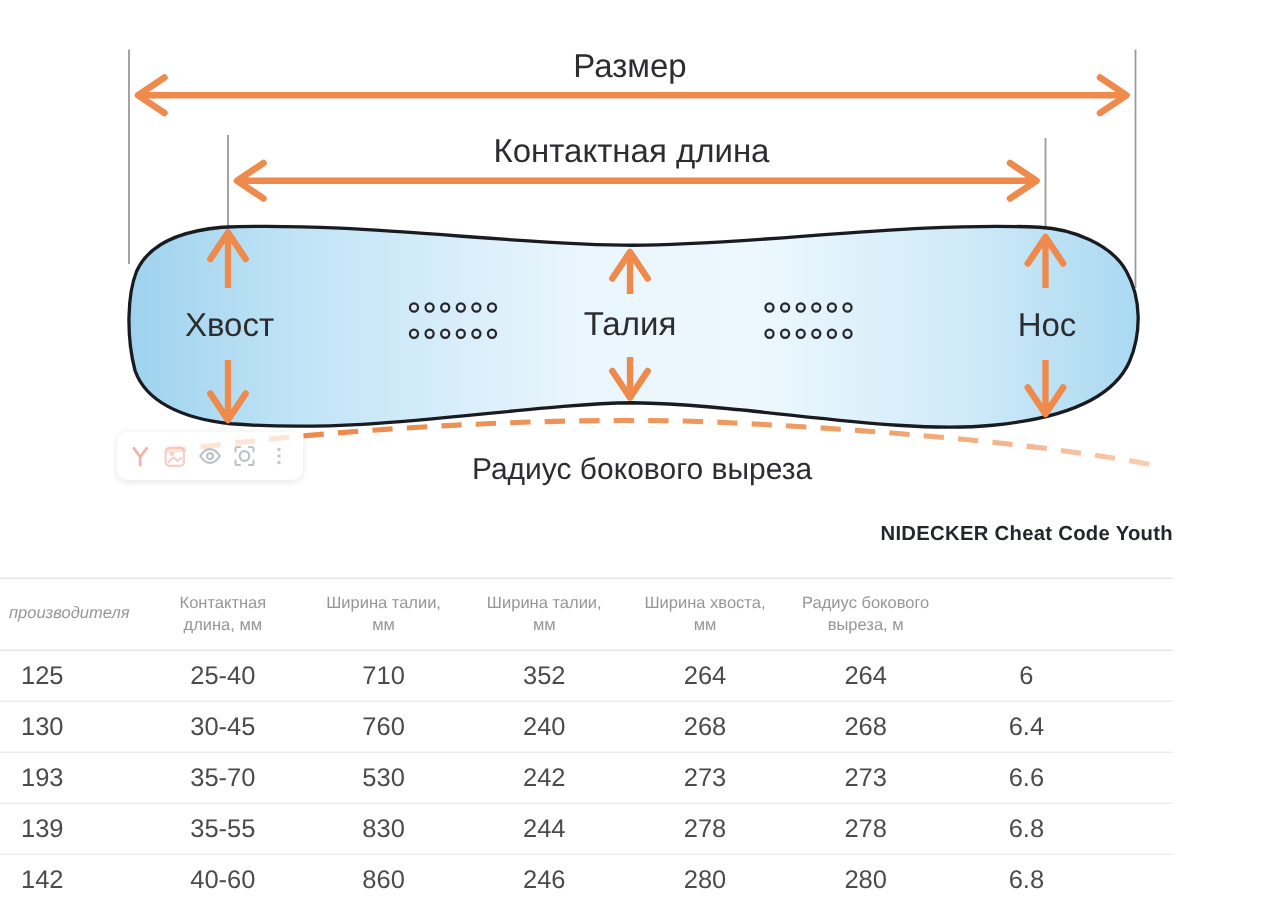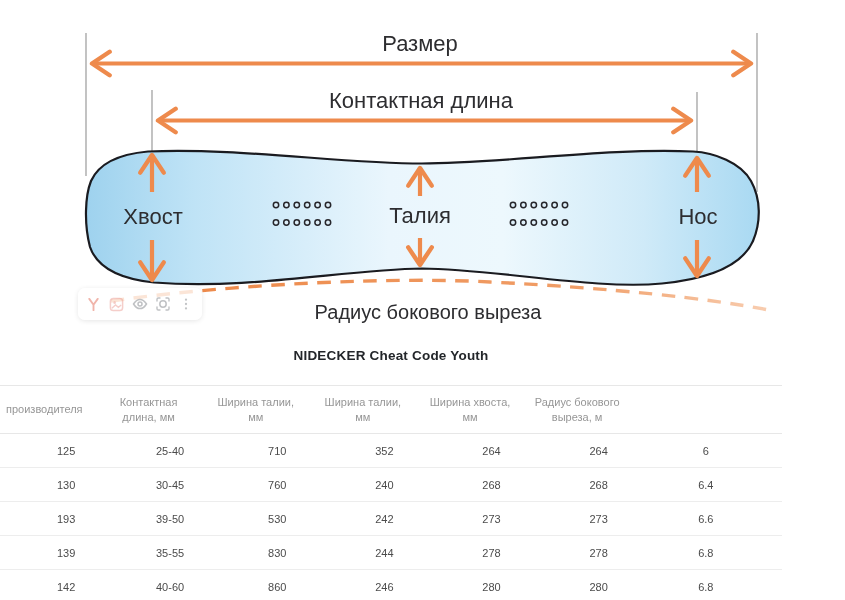--- a/index.html
+++ b/index.html
@@ -16,39 +16,39 @@
     background:rgba(255,255,255,0.78);border-radius:7px;
     box-shadow:0 1px 5px rgba(0,0,0,0.10);
     display:flex;align-items:center;justify-content:space-around;
     padding:0 4px;z-index:5;
   }
   .img-toolbar .tb-btn{display:flex;align-items:center;justify-content:center;
     width:20px;height:20px;border:none;background:transparent;padding:0;cursor:pointer;}
   .tb-fade{opacity:0.45;}
   
   .board-title{
-    position:absolute;left:0;top:348px;width:100%;text-align:center;
+    position:absolute;left:0;top:348px;width:100%;text-align:right;
     font-size:13.5px;font-weight:bold;color:#23262a;letter-spacing:0.2px;
   }
   
   .spec-table{position:absolute;left:0;top:385px;width:845px;}
   .t-head,.t-row{
     display:grid;
     grid-template-columns:95px repeat(7,1fr);
     align-items:center;
   }
   .t-head{height:47px;border-top:1px solid #e7e7e7;border-bottom:1px solid #e7e7e7;}
   .t-row{height:33px;border-bottom:1px solid #ededed;}
   .th{
     text-align:center;color:#969696;font-size:11px;line-height:15px;
   }
-  .th.first{text-align:left;padding-left:6px;white-space:nowrap;overflow:hidden;}
+  .th.first{text-align:left;padding-left:6px;white-space:nowrap;overflow:hidden;font-style:italic;}
   .th span{display:block;}
   .td{
-    text-align:center;color:#4b4b4b;font-size:11px;margin-left:43px;
+    text-align:center;color:#4b4b4b;font-size:17px;
   }
   .td.first{text-align:left;padding-left:14px;}
 </style>
 </head>
 <body>
 
 <div class="stage">
 
   <svg class="diagram-svg" width="845" height="345" viewBox="0 0 845 345">
     <defs>
@@ -220,21 +220,21 @@
       <div class="td">30-45</div>
       <div class="td">760</div>
       <div class="td">240</div>
       <div class="td">268</div>
       <div class="td">268</div>
       <div class="td">6.4</div>
       <div class="td">0</div>
     </div>
     <div class="t-row">
       <div class="td first">193</div>
-      <div class="td">39-50</div>
+      <div class="td">35-70</div>
       <div class="td">530</div>
       <div class="td">242</div>
       <div class="td">273</div>
       <div class="td">273</div>
       <div class="td">6.6</div>
       <div class="td">0</div>
     </div>
     <div class="t-row">
       <div class="td first">139</div>
       <div class="td">35-55</div>

